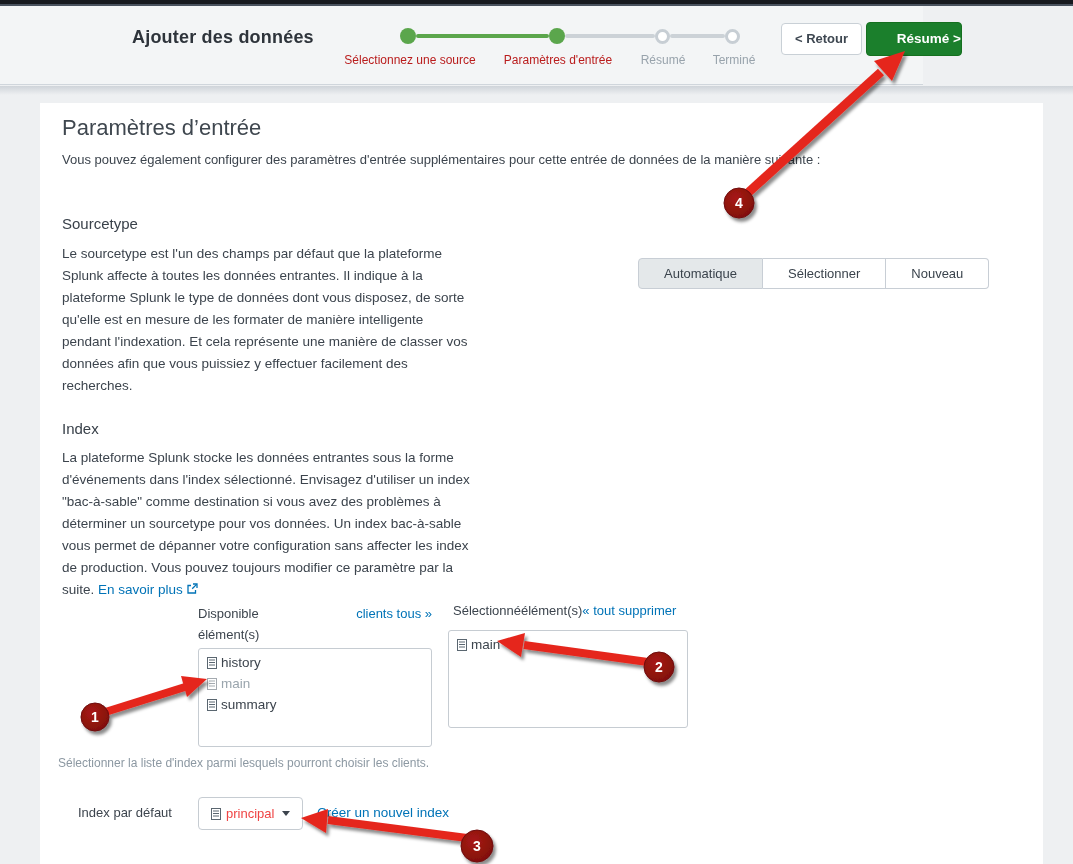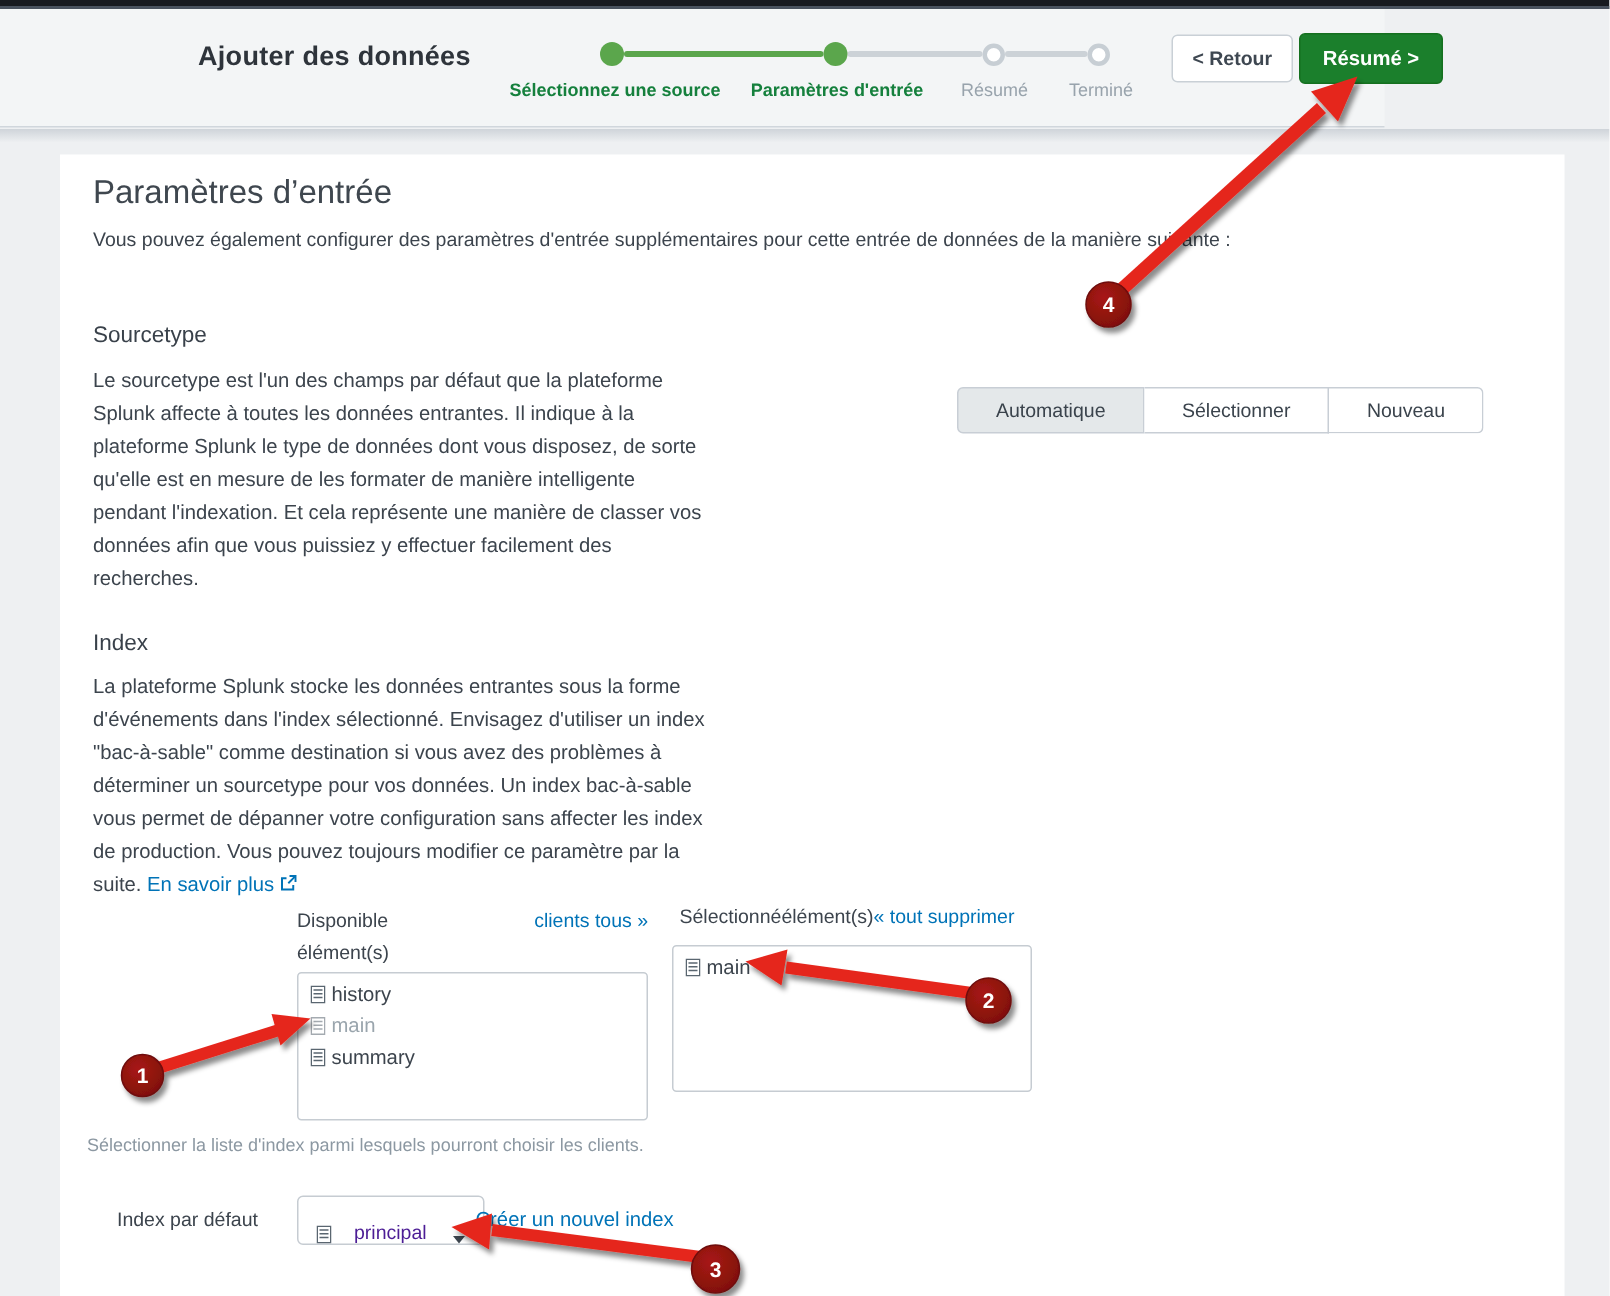--- a/index.html
+++ b/index.html
@@ -16,25 +16,25 @@
   .app-title { left:132px; top:21px; font-size:18px; font-weight:600; color:#2e343b; letter-spacing:.2px; }
 
   
   .step-line { top:28px; height:4px; border-radius:2px; }
   .line-done { background:#5ba64c; }
   .line-todo { background:#ccd2d7; }
   .dot { border-radius:50%; }
   .dot-done { width:16px; height:16px; top:22px; background:#5ba64c; }
   .dot-todo { width:15px; height:15px; top:23px; background:#ffffff; border:3px solid #c7ced4; }
   .step-label { top:47px; font-size:12px; white-space:nowrap; transform:translateX(-50%); }
-  .lbl-done { color:#15803d;font-weight:bold; }
+  .lbl-done { color:#b91c1c; }
   .lbl-todo { color:#98a3ac; }
 
   .btn-back { left:781px; top:17px; width:81px; height:32px; background:#ffffff; border:1px solid #c9d0d6; border-radius:4px; font-size:13px; font-weight:600; color:#3e4751; text-align:center; line-height:30px; cursor:pointer; }
-  .btn-next { left:866px; top:16px; width:96px; height:34px; background:#1b7f2c; border:1px solid #15701f; border-radius:4px; font-size:13.5px; font-weight:700; color:#ffffff; text-align:center; line-height:32px; cursor:pointer; }
+  .btn-next { left:866px; top:16px; width:96px; height:34px; background:#1b7f2c; border:1px solid #15701f; border-radius:4px; font-size:13.5px; font-weight:700; color:#ffffff; text-align:right; line-height:32px; cursor:pointer; }
 
   
   .card { left:40px; top:103px; width:1003px; height:761px; background:#ffffff; }
   .page-title { left:22px; top:12px; font-size:22px; font-weight:400; color:#3f474f; }
   .page-subtitle { left:22px; top:49px; font-size:13px; color:#3c444d; width:940px; }
 
   .section-title { font-size:15px; color:#39414a; font-weight:400; }
   .para { font-size:13.5px; line-height:22px; color:#3c444d; width:410px; }
   .st-title { left:22px; top:112px; }
   .st-para { left:22px; top:140px; width:408px; }
@@ -59,21 +59,21 @@
   .sel-header { left:413px; top:500px; font-size:13px; color:#3c444d; white-space:nowrap; }
   .listbox { background:#ffffff; border:1px solid #c6ccd2; border-radius:3px; overflow:hidden; }
   .box-avail { left:158px; top:545px; width:234px; height:99px; }
   .box-sel { left:408px; top:527px; width:240px; height:98px; }
   .list-item { display:flex; align-items:center; gap:4px; padding:3px 8px; font-size:13.5px; color:#3c444d; cursor:pointer; }
   .list-item.disabled { color:#9aa5ad; cursor:default; }
   .list-item.disabled svg { opacity:.55; }
   .helper { left:18px; top:653px; font-size:12px; color:#8c98a2; }
 
   .default-label { left:38px; top:702px; font-size:13px; color:#3c444d; }
-  .dropdown { left:158px; top:694px; height:33px; padding:0 12px; background:#ffffff; border:1px solid #c6ccd2; border-radius:4px; display:inline-flex; align-items:flex-end; gap:15px; font-size:13px; color:#4c1d95; cursor:pointer; }
+  .dropdown { left:158px; top:694px; height:33px; padding:0 12px; background:#ffffff; border:1px solid #c6ccd2; border-radius:4px; display:inline-flex; align-items:center; gap:5px; font-size:13px; color:#ef4444; cursor:pointer; }
   .caret { width:0; height:0; border-left:4px solid transparent; border-right:4px solid transparent; border-top:5px solid #3c444d; margin-left:3px; }
   .create-link { left:277px; top:702px; font-size:13.5px; }
 
   
   .overlay { left:0; top:0; width:1073px; height:864px; pointer-events:none; z-index:50; }
 </style>
 </head>
 <body>
 
 <div class="abs topbar"></div>

